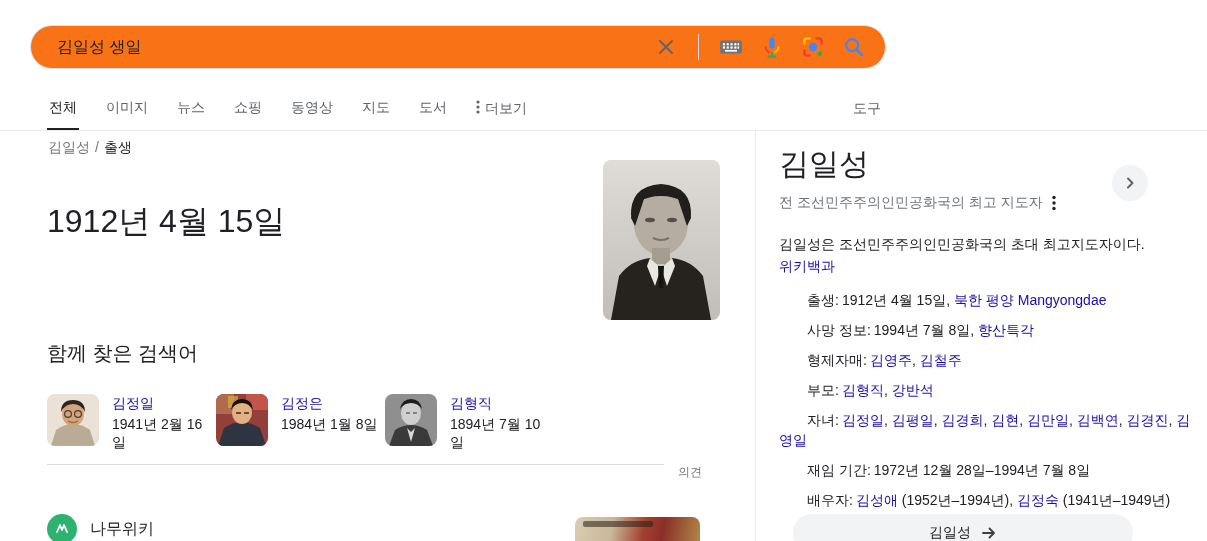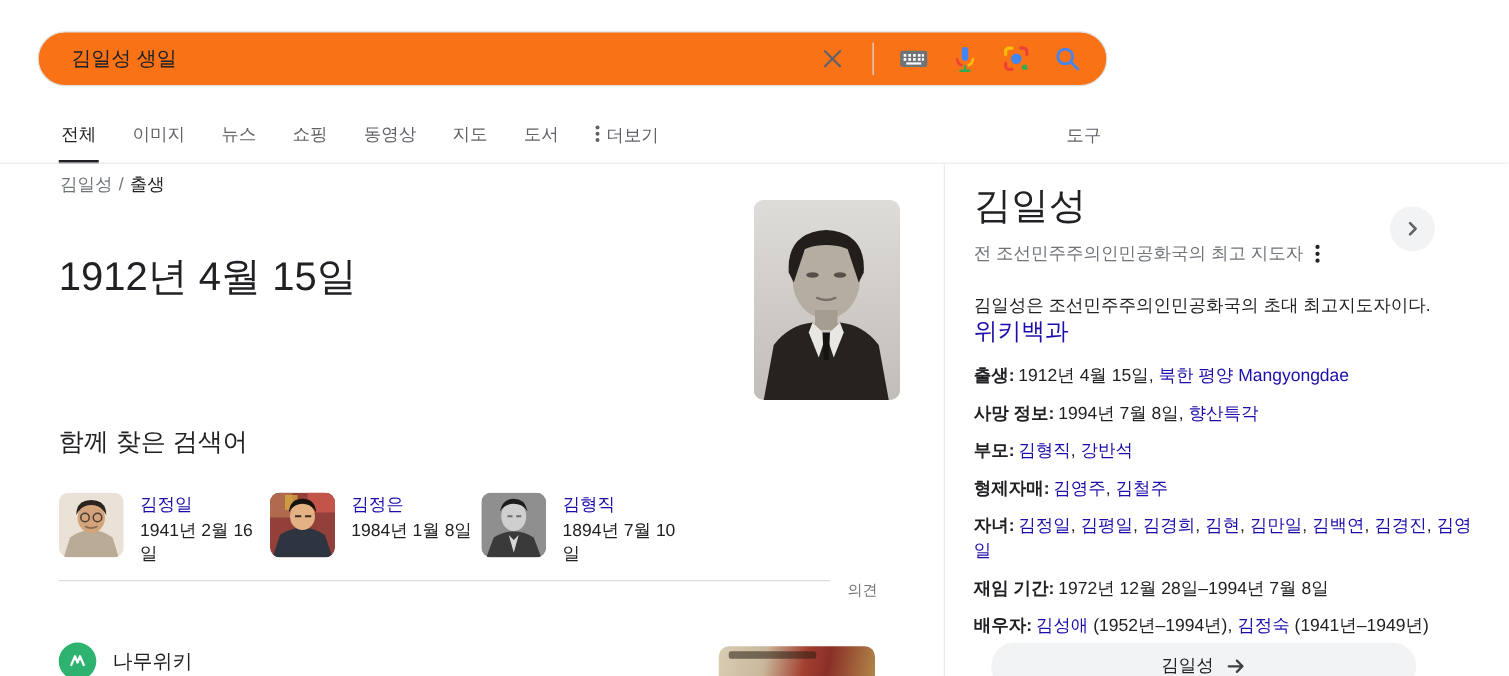--- a/index.html
+++ b/index.html
@@ -61,25 +61,25 @@
 
   
   .v-divider { position:absolute; left:755px; top:131px; width:1px; height:410px; background:#ebebeb; }
   .panel { position:absolute; left:779px; top:140px; width:412px; }
   .panel-title { font-size:30px; color:#202124; margin-top:4px; }
   .panel-subtitle { margin-top:9px; font-size:14px; color:#70757a; display:flex; align-items:center; gap:9px; }
   .subtitle-dots { cursor:pointer; display:inline-flex; }
   .panel-chevron { position:absolute; left:333px; top:25px; width:36px; height:36px; border-radius:50%;
     background:#f1f3f4; display:flex; align-items:center; justify-content:center; cursor:pointer; }
   .panel-desc { margin-top:21px; font-size:14px; line-height:22px; color:#202124; }
-  .panel-source { font-size:19px; line-height:22px; }
+  .panel-source { font-size:14px; line-height:22px; }
   .panel-source a { color:#1a0dab; text-decoration:none; cursor:pointer; }
   .facts { margin-top:13px; }
   .fact-row { font-size:14px; line-height:20px; color:#202124; margin-bottom:10px; }
-  .fact-label { font-weight:bold; margin-right:3px; }
+  .fact-label { font-weight:normal; margin-right:3px;margin-left:28px; }
   .fact-link { color:#1a0dab; text-decoration:none; cursor:pointer; }
   .panel-button { position:absolute; left:14px; top:374px; width:340px; height:38px;
     background:#f1f3f4; border:none; border-radius:19px; display:flex; align-items:center;
     justify-content:center; gap:10px; font-size:14px; color:#202124; cursor:pointer;
     font-family:inherit; }
 </style>
 </head>
 <body>
 
 <div class="search-bar">
@@ -288,22 +288,22 @@
           <circle cx="2" cy="8" r="1.7" fill="#202124"></circle>
           <circle cx="2" cy="13.5" r="1.7" fill="#202124"></circle>
         </svg>
     </span>
   </div>
   <div class="panel-desc">김일성은 조선민주주의인민공화국의 초대 최고지도자이다.</div>
   <div class="panel-source"><a href="#">위키백과</a></div>
   <div class="facts" id="facts">
       <div class="fact-row"><span class="fact-label">출생:</span><span>1912년 4월 15일, </span><a class="fact-link" href="#">북한 평양 Mangyongdae</a></div>
       <div class="fact-row"><span class="fact-label">사망 정보:</span><span>1994년 7월 8일, </span><a class="fact-link" href="#">향산특각</a></div>
+      <div class="fact-row"><span class="fact-label">형제자매:</span><a class="fact-link" href="#">김영주</a><span>, </span><a class="fact-link" href="#">김철주</a></div>
       <div class="fact-row"><span class="fact-label">부모:</span><a class="fact-link" href="#">김형직</a><span>, </span><a class="fact-link" href="#">강반석</a></div>
-      <div class="fact-row"><span class="fact-label">형제자매:</span><a class="fact-link" href="#">김영주</a><span>, </span><a class="fact-link" href="#">김철주</a></div>
       <div class="fact-row"><span class="fact-label">자녀:</span><a class="fact-link" href="#">김정일</a><span>, </span><a class="fact-link" href="#">김평일</a><span>, </span><a class="fact-link" href="#">김경희</a><span>, </span><a class="fact-link" href="#">김현</a><span>, </span><a class="fact-link" href="#">김만일</a><span>, </span><a class="fact-link" href="#">김백연</a><span>, </span><a class="fact-link" href="#">김경진</a><span>, </span><a class="fact-link" href="#">김영일</a></div>
       <div class="fact-row"><span class="fact-label">재임 기간:</span><span>1972년 12월 28일–1994년 7월 8일</span></div>
       <div class="fact-row"><span class="fact-label">배우자:</span><a class="fact-link" href="#">김성애</a><span> (1952년–1994년), </span><a class="fact-link" href="#">김정숙</a><span> (1941년–1949년)</span></div>
     </div>
   <button class="panel-button">
     <span>김일성</span>
     <svg width="16" height="16" viewBox="0 0 16 16">
         <path d="M2 8 H13 M8.5 3.5 L13 8 L8.5 12.5" fill="none" stroke="#3c4043" stroke-width="1.8" stroke-linecap="round" stroke-linejoin="round"></path>
       </svg>
   </button>

